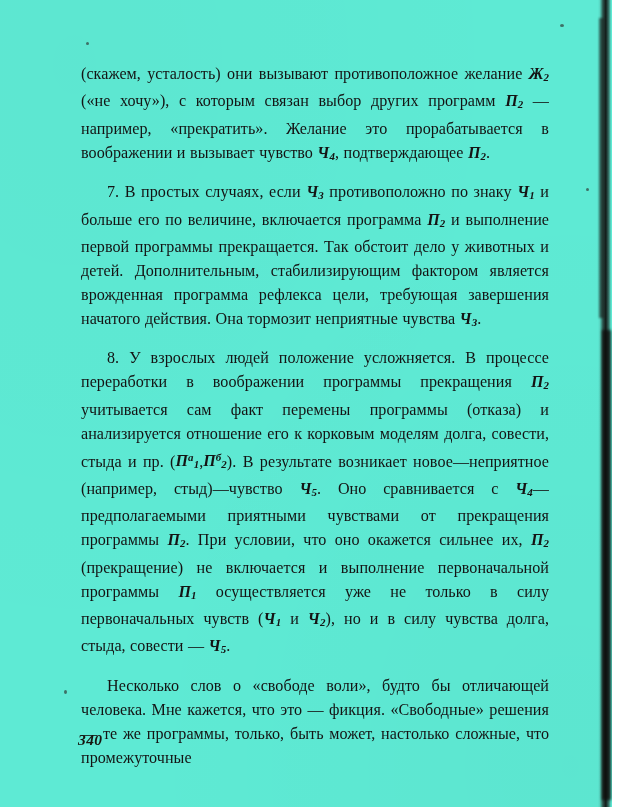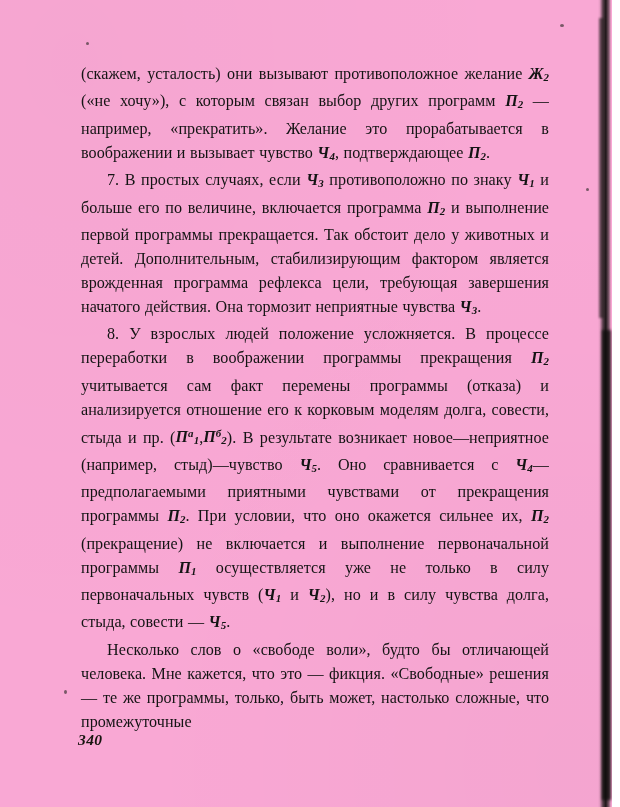--- a/index.html
+++ b/index.html
@@ -4,21 +4,21 @@
 <style>
   html, body {
     margin: 0;
     padding: 0;
     background: #ffffff;
   }
   #page {
     position: relative;
     width: 620px;
     height: 807px;
-    background: #f9a8d4;
+    background: #5eead4;
     overflow: hidden;
     font-family: "Liberation Serif", "DejaVu Serif", serif;
     color: #141414;
   }
 
   
   .scan-edge {
     position: absolute;
     top: 0;
     left: 598px;
@@ -85,21 +85,21 @@
     margin: 0;
     font-size: 16.1px;
     line-height: 24.0px;
     text-align: justify;
     text-align-last: left;
     letter-spacing: 0.05px;
     word-spacing: 0.4px;
     -webkit-font-smoothing: none;
   }
   p.para.indent { text-indent: 26px; }
-  p.gap-before { margin-top: 0px; }
+  p.gap-before { margin-top: 12px; }
 
   
   p.para { hyphens: manual; }
 
   i.math {
     font-style: italic;
     font-weight: 700;
     font-family: "Liberation Serif", "DejaVu Serif", serif;
   }
   i.math sub, i.math sup {

